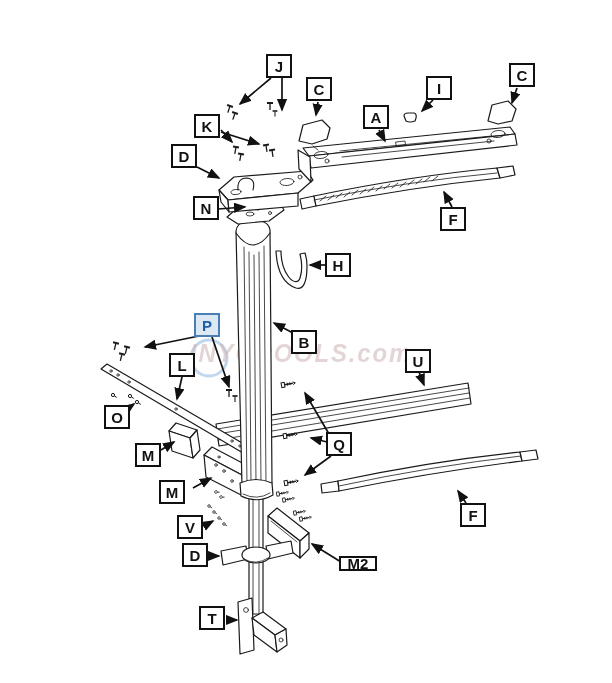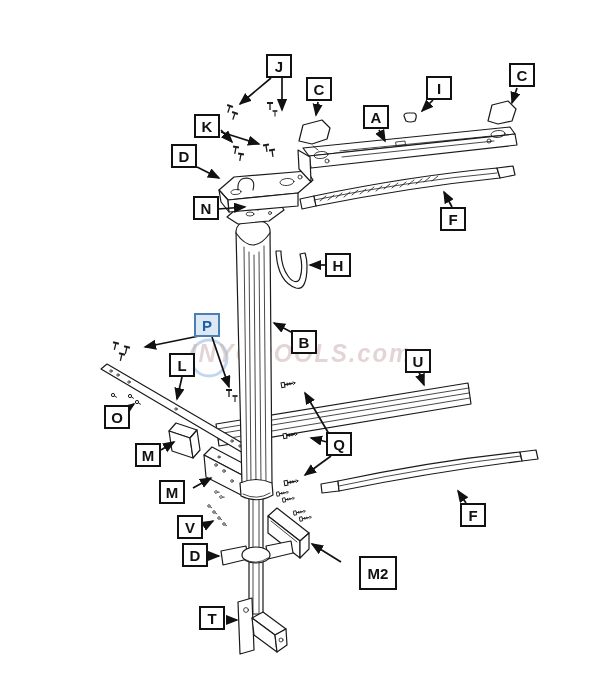--- a/index.html
+++ b/index.html
@@ -16,21 +16,21 @@
   .wm-text{font-style:italic;font-weight:bold;font-size:26px;letter-spacing:2px;
     fill:#cdb4b4;opacity:0.55;}
   .wm-ring{fill:none;stroke:#a5c6e6;stroke-width:3;opacity:0.7;}
   
   .label{
     position:absolute;width:26px;height:24px;box-sizing:border-box;
     background:#ffffff;border:2px solid #111111;color:#111111;
     display:flex;align-items:center;justify-content:center;
     font-weight:bold;font-size:15px;line-height:1;cursor:pointer;user-select:none;
   }
-  .label.wide{width:38px;height:34px;margin-left:20px;}
+  .label.wide{width:38px;height:15px;}
   .label.accent{border-color:#4a7fb5;background:#dce9f5;color:#1f5fa8;}
 </style>
 </head>
 <body>
 
 <div class="stage">
 
 <svg width="612" height="683" viewBox="0 0 612 683">
   <defs>
     <marker id="ah" markerWidth="9" markerHeight="8" refX="6.5" refY="3" orient="auto">

